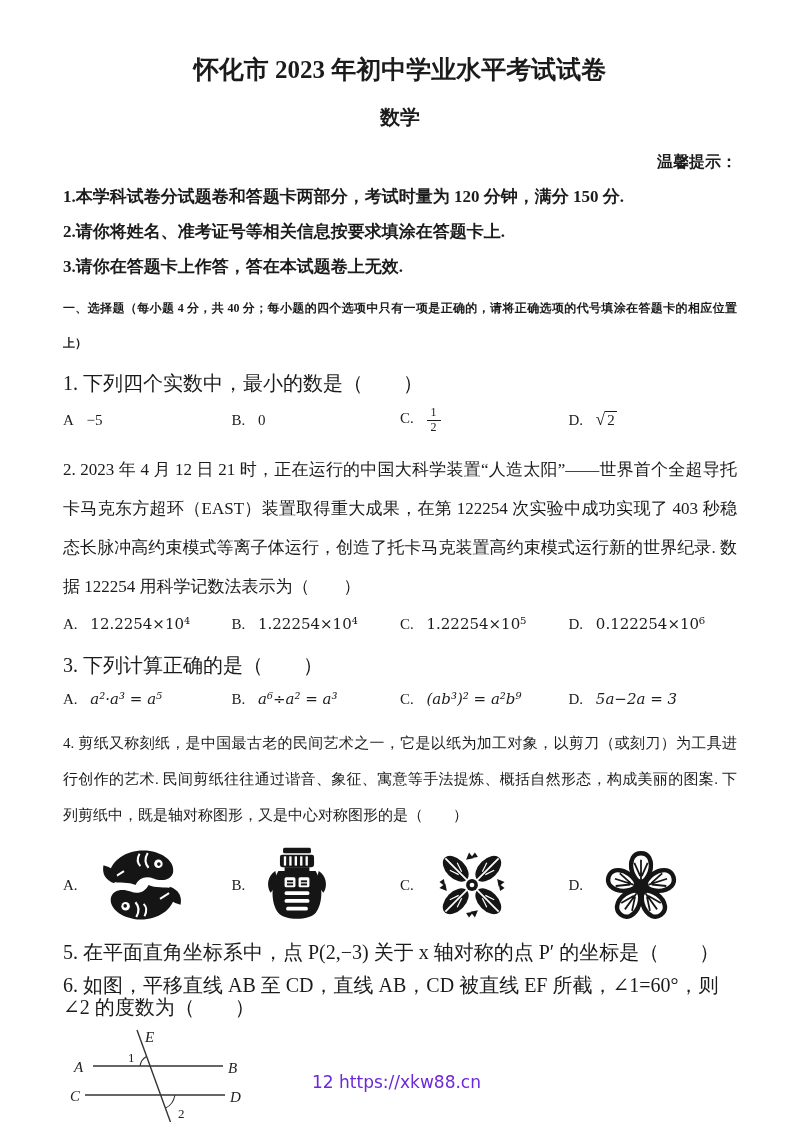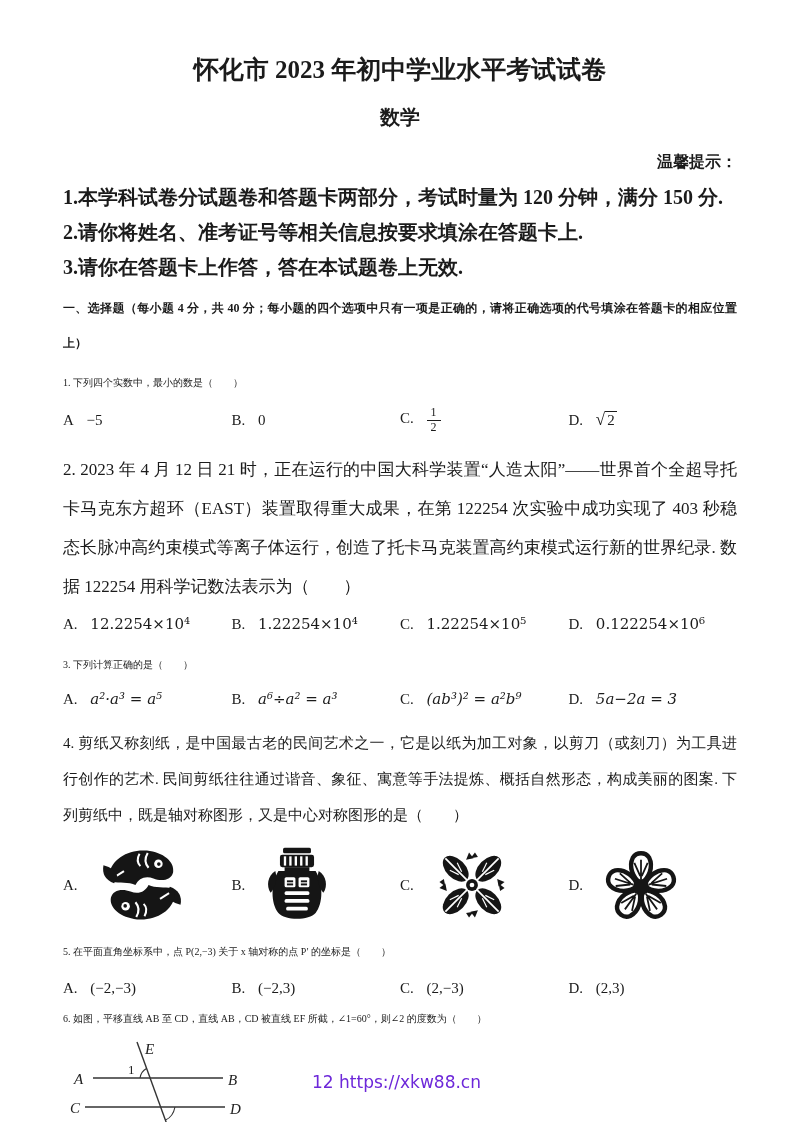--- a/index.html
+++ b/index.html
@@ -14,26 +14,26 @@
     padding:57px 56px 0 63px;
     overflow:hidden;
   }
   .doc-title{
     text-align:center;font-size:25px;font-weight:bold;line-height:26px;margin:0;
   }
   .doc-subject{
     text-align:center;font-size:20px;font-weight:bold;line-height:24px;margin:22px 0 0 0;
   }
   .notice-heading{font-size:16px;font-weight:bold;margin-top:22px;line-height:22px;text-align:right;}
-  .notice-item{font-size:20px;font-weight:bold;margin-top:13px;line-height:22px;}
+  .notice-item{font-size:17px;font-weight:bold;margin-top:13px;line-height:22px;}
   .section-heading{
     font-size:12px;font-weight:bold;margin-top:13px;line-height:35px;
     text-align:justify;
   }
-  .q-text{font-size:10px;margin-top:11px;line-height:22px;}
+  .q-text{font-size:20px;margin-top:11px;line-height:22px;}
   .q-para{font-size:17px;margin-top:13px;line-height:39px;text-align:justify;}
   .q-para-tight{font-size:15px;margin-top:17px;line-height:36px;text-align:justify;}
   .opts{
     display:grid;grid-template-columns:1fr 1fr 1fr 1fr;
     font-size:15px;align-items:center;
   }
   .opts.m-q1{margin-top:9px;min-height:34px;}
   .opts.m-q2{margin-top:9px;}
   .opts.m-q3{margin-top:14px;}
   .opts.m-q5{margin-top:17px;}
@@ -240,38 +240,20 @@
           <use href="#petalD" transform="rotate(288 50 53)"></use>
           <circle cx="50" cy="53" r="11" fill="#151515"></circle>
         </svg>
       </div>
 
     </div>
   </div>
 
   <div>
     <div class="q-text" style="margin-top:12px;">5. 在平面直角坐标系中，点 P(2,−3) 关于 x 轴对称的点 P′ 的坐标是（　　）</div>
-    <div class="opts m-q5">
-      <div class="opt">
-        <span class="opt-label">A.</span>
-        <span class="opt-val upright">(−2,−3)</span>
-      </div>
-      <div class="opt">
-        <span class="opt-label">B.</span>
-        <span class="opt-val upright">(−2,3)</span>
-      </div>
-      <div class="opt">
-        <span class="opt-label">C.</span>
-        <span class="opt-val upright">(2,−3)</span>
-      </div>
-      <div class="opt">
-        <span class="opt-label">D.</span>
-        <span class="opt-val upright">(2,3)</span>
-      </div>
-    </div>
   </div>
 
   <div>
     <div class="q-text" style="">6. 如图，平移直线 AB 至 CD，直线 AB，CD 被直线 EF 所截，∠1=60°，则∠2 的度数为（　　）</div>
     <div class="diagram-wrap">
       <svg width="210" height="130" viewBox="0 0 210 130">
 
         <line x1="28" y1="44" x2="158" y2="44" stroke="#333" stroke-width="1.4"></line>
 
         <line x1="20" y1="73" x2="160" y2="73" stroke="#333" stroke-width="1.4"></line>

